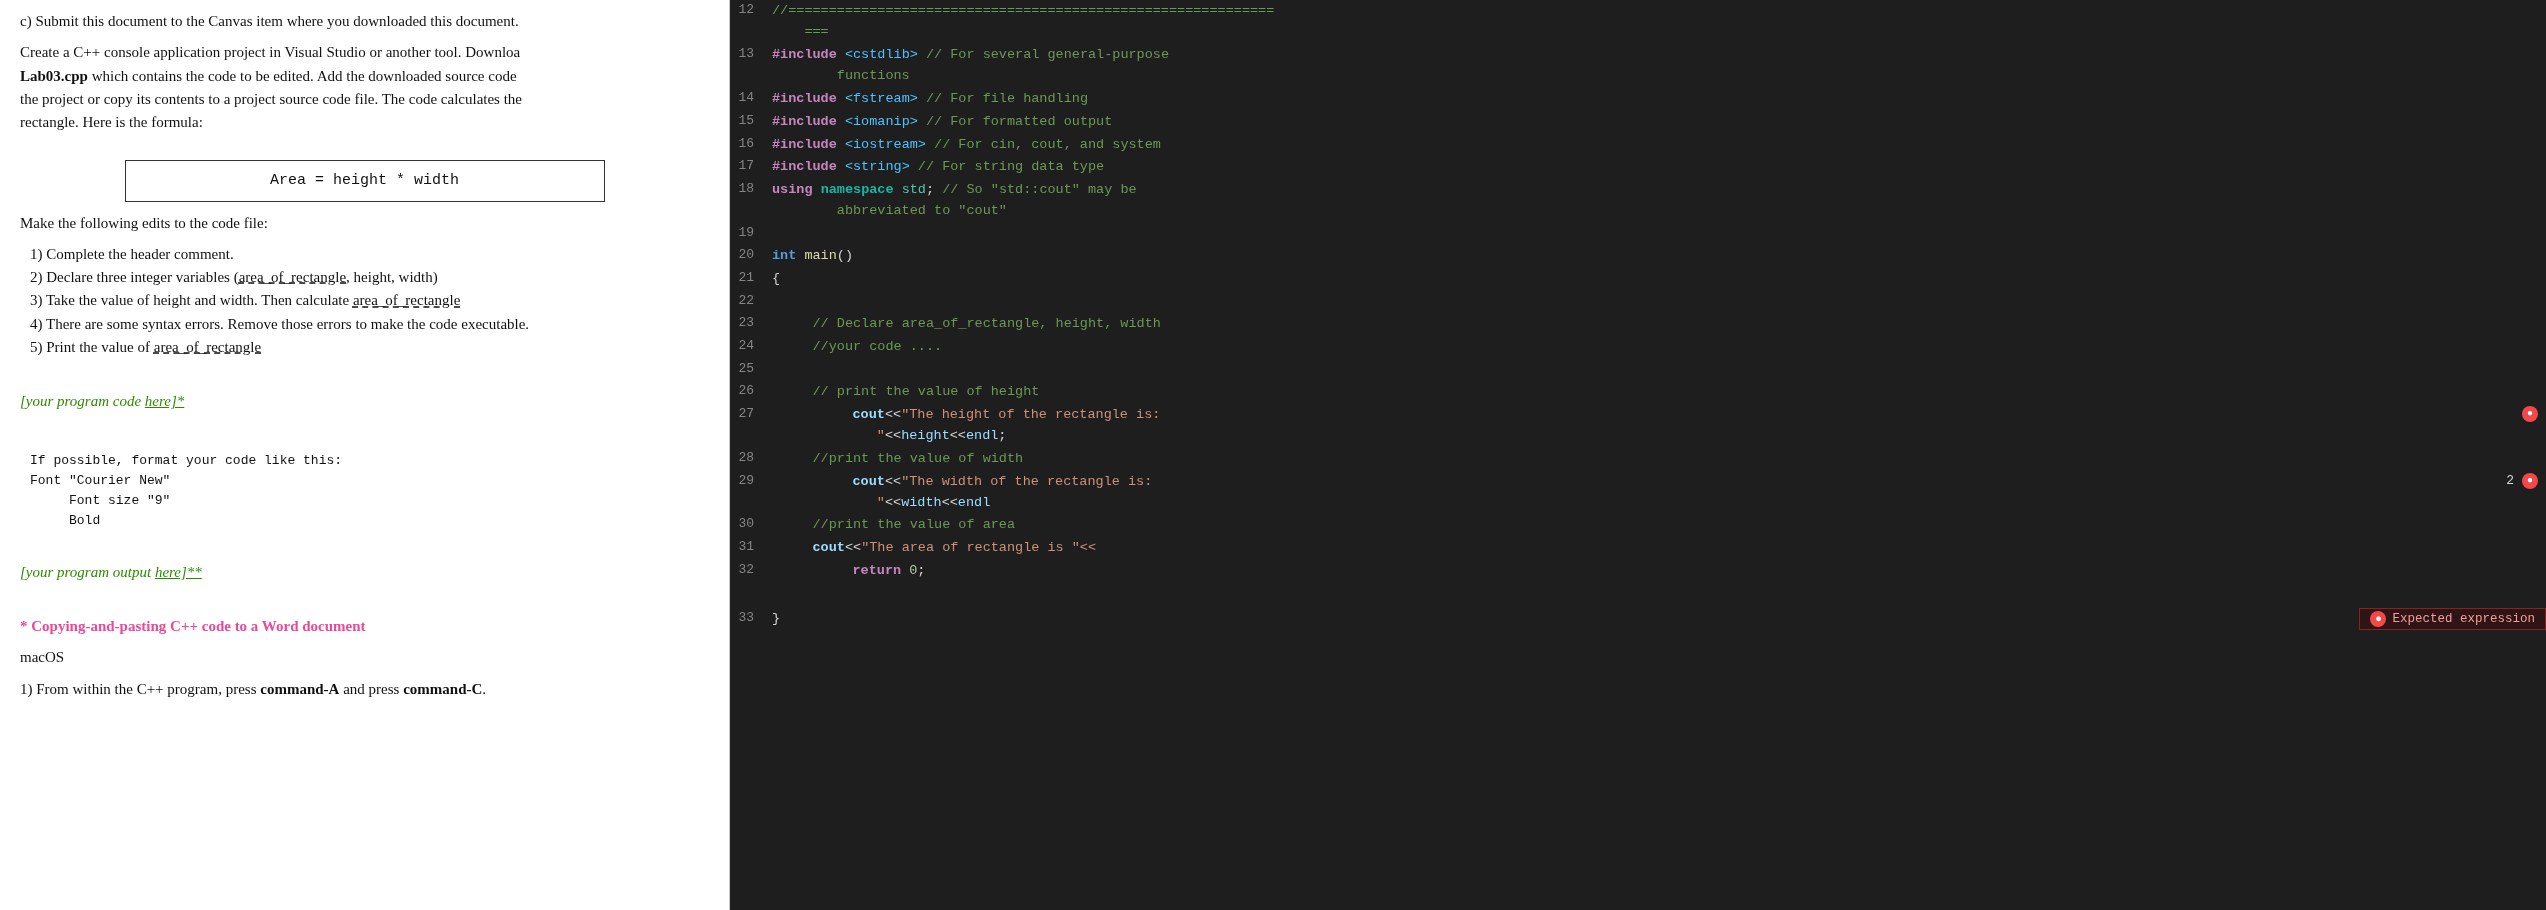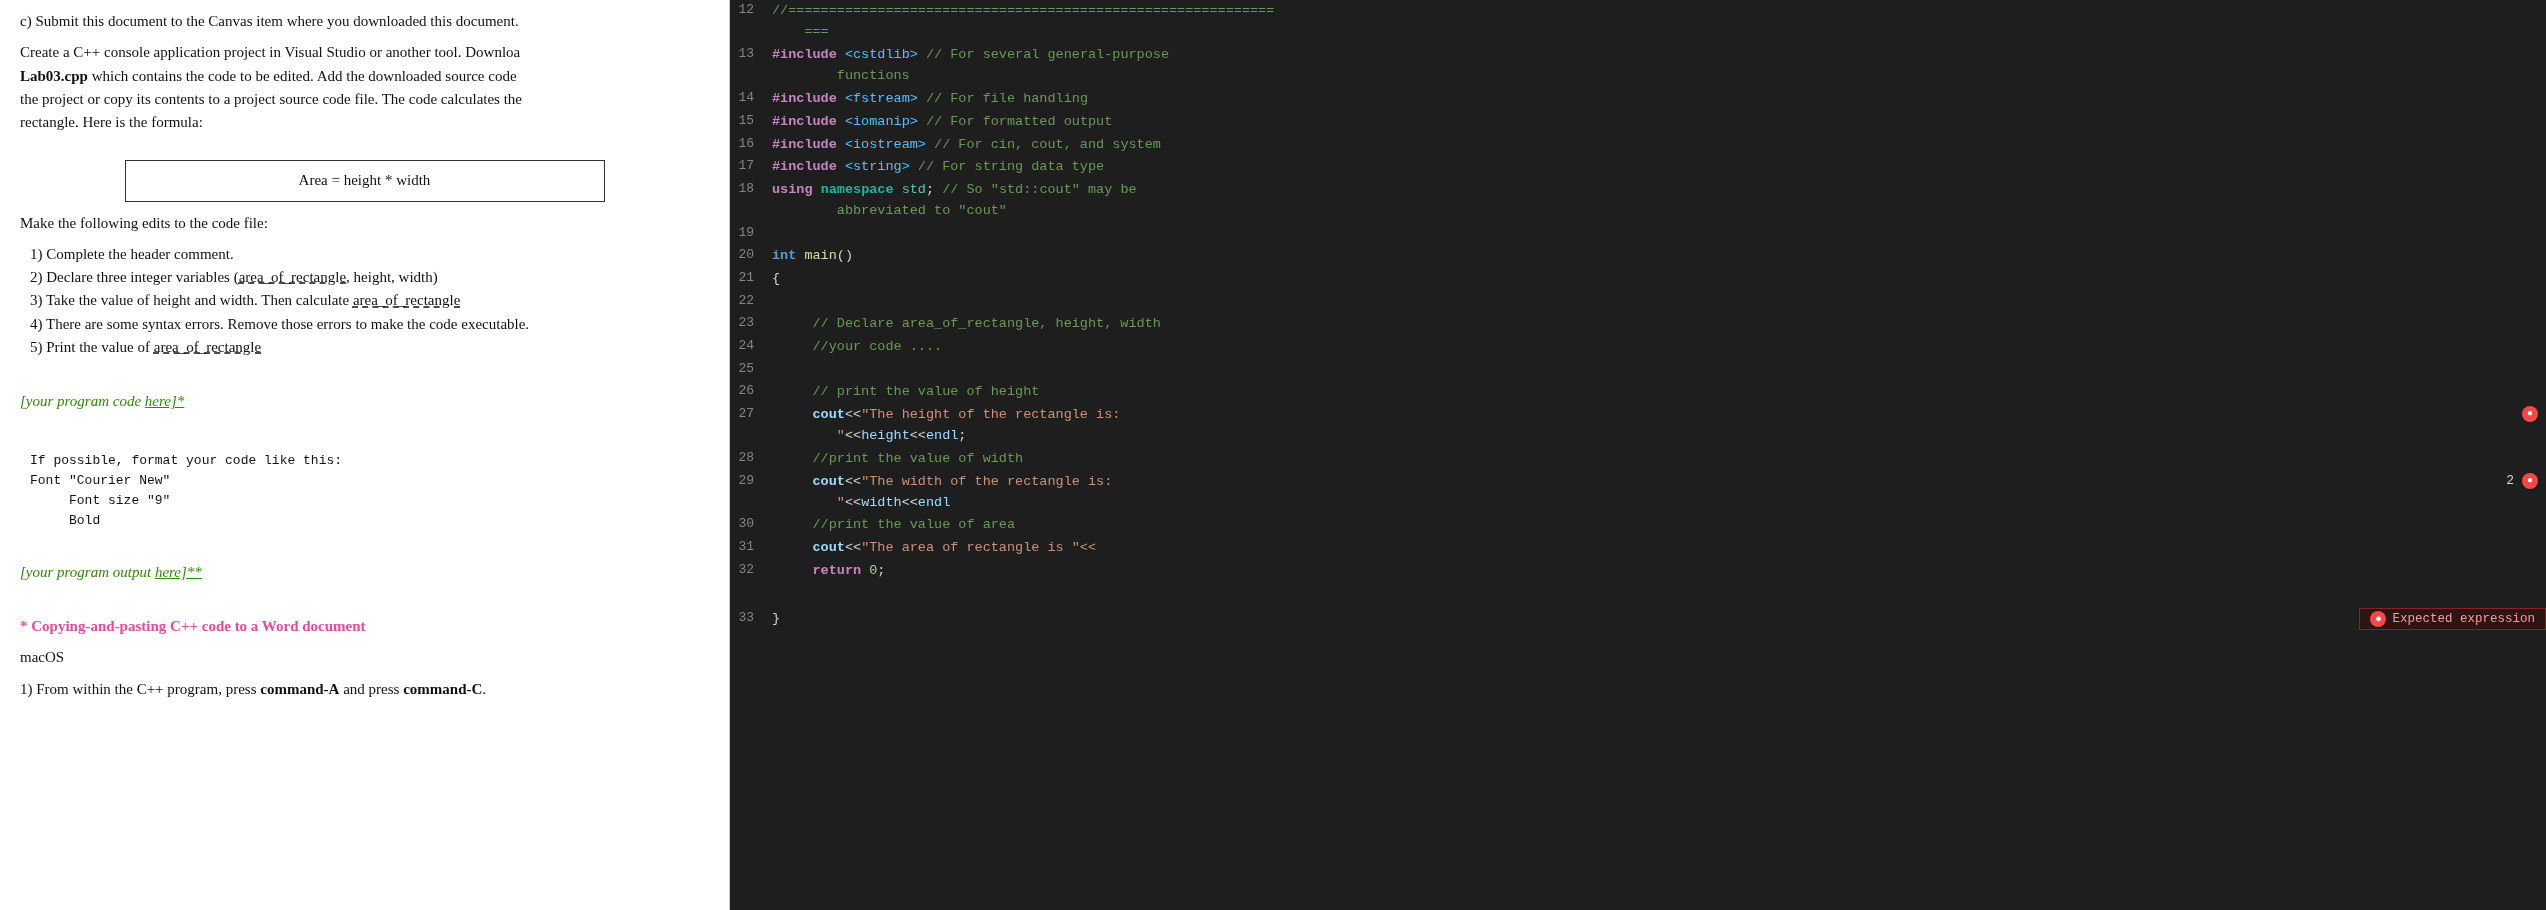--- a/index.html
+++ b/index.html
@@ -28,21 +28,21 @@
 
     .left-panel p {
       margin-bottom: 8px;
     }
 
     .formula-box {
       display: inline-block;
       border: 1px solid #333;
       padding: 8px 40px;
       margin: 26px auto 10px auto;
-      font-family: Liberation Serif, serif;
+      font-family: Liberation Mono, monospace;
       font-size: 15px;
       display: flex;
       justify-content: center;
       width: 480px;
       margin-left: auto;
       margin-right: auto;
     }
 
     .list-section {
       margin: 8px 0;
@@ -160,20 +160,21 @@
       display: inline-flex;
       align-items: center;
       gap: 3px;
       position: absolute;
       right: 8px;
       top: 1px;
     }
 
     .line-error-row {
       position: relative;
+      gap: 40px;
     }
 
     .expected-expr {
       position: absolute;
       right: 0;
       bottom: -22px;
       background: #2d1515;
       border: 1px solid #8b2020;
       color: #f99;
       font-size: 12.5px;

